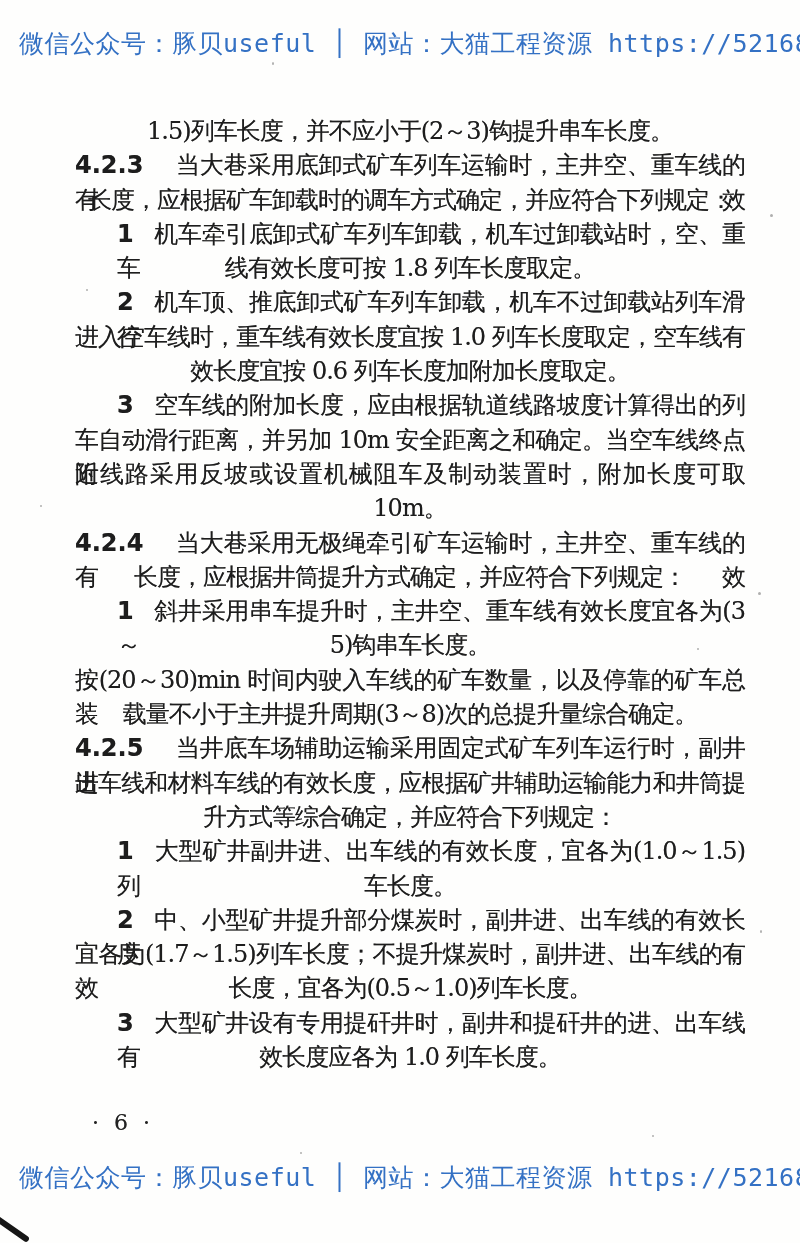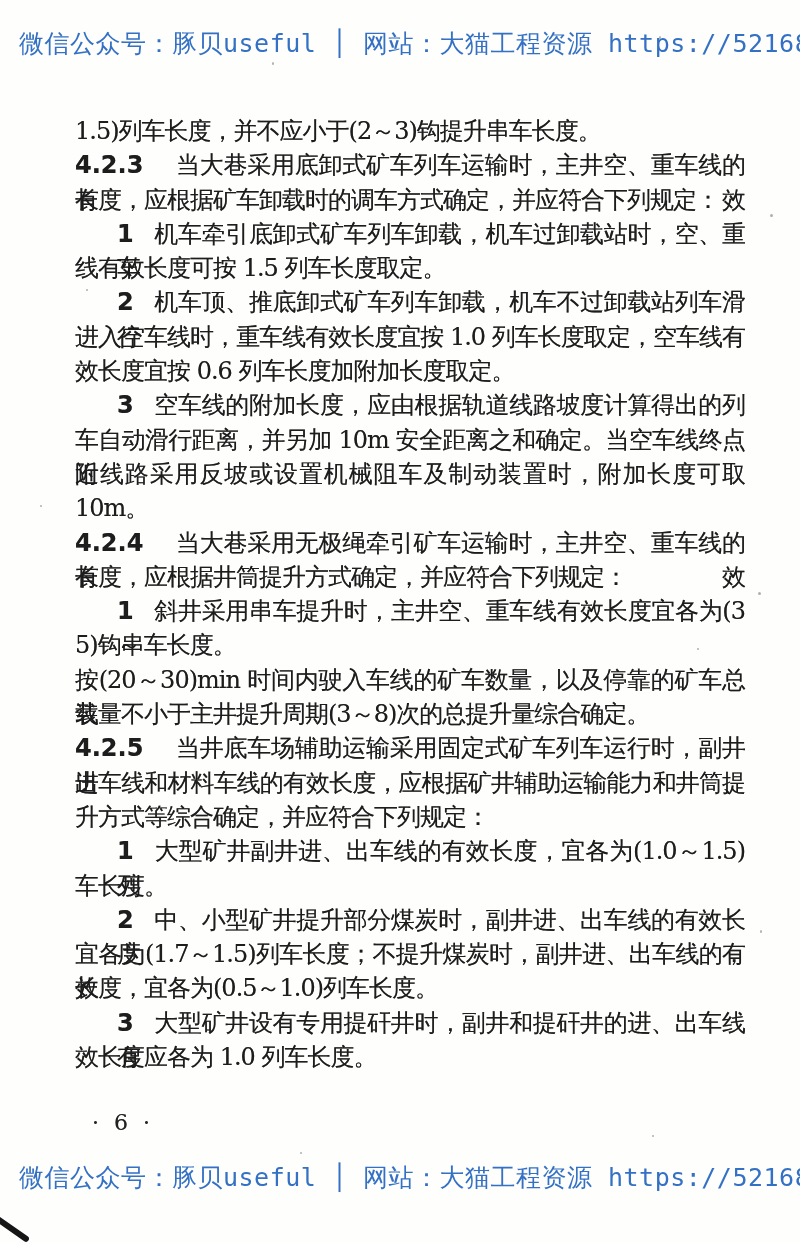--- a/index.html
+++ b/index.html
@@ -3,21 +3,21 @@
 <meta charset="utf-8">
 <style>
   html,body{margin:0;padding:0;width:800px;height:1243px;background:#ffffff;overflow:hidden;}
   .page{position:relative;width:800px;height:1243px;background:#fefefd;font-family:"DejaVu Serif","Liberation Serif",serif;color:#1d1d1d;}
   
   .watermark{position:absolute;left:19px;white-space:nowrap;font-family:"DejaVu Sans Mono","Liberation Mono",monospace;font-size:25px;letter-spacing:0.5px;color:#3471c4;}
   .watermark.top{top:27px;}
   .watermark.bottom{top:1161px;}
   
   .doc{position:absolute;left:75px;top:114px;width:670px;}
-  .line{height:34.3px;line-height:34.3px;font-size:24px;letter-spacing:-1px;white-space:nowrap;text-shadow:0 0 0.6px rgba(10,10,10,0.55);}
+  .line{height:34.3px;line-height:34.3px;font-size:24px;letter-spacing:-1px;white-space:nowrap;text-shadow:0 0 0.6px rgba(10,10,10,0.55);text-align:center;}
   .line.fill{white-space:normal;text-align:justify;text-align-last:justify;}
   .line.indent{padding-left:42px;}
   .num{font-weight:700;margin-right:32px;font-family:"DejaVu Sans","Liberation Sans",sans-serif;letter-spacing:0;}
   .line.indent .num{margin-right:20px;}
   
   .pageno{position:absolute;left:92px;top:1110px;font-size:22px;letter-spacing:4px;color:#222;text-shadow:0 0 0.6px rgba(10,10,10,0.5);}
   
   .speck{position:absolute;background:#8d8d8d;border-radius:50%;opacity:0.7;}
   .corner-mark{position:absolute;left:-8px;top:1226px;width:40px;height:6px;background:#161616;border-radius:4px;transform:rotate(35deg);}
   .corner-mark:after{content:"";position:absolute;left:-6px;top:2px;width:12px;height:2px;background:#2a2a2a;transform:rotate(8deg);}
@@ -27,21 +27,21 @@
 
 <div class="page">
 
   <div class="watermark top">微信公众号：豚贝useful │ 网站：大猫工程资源 https://521686.xyz/</div>
 
   <div class="doc">
       <div class="line">1.5)列车长度，并不应小于(2～3)钩提升串车长度。</div>
       <div class="line fill"><b class="num">4.2.3</b>当大巷采用底卸式矿车列车运输时，主井空、重车线的有效</div>
       <div class="line">长度，应根据矿车卸载时的调车方式确定，并应符合下列规定：</div>
       <div class="line fill indent"><b class="num">1</b>机车牵引底卸式矿车列车卸载，机车过卸载站时，空、重车</div>
-      <div class="line">线有效长度可按 1.5 列车长度取定。</div>
+      <div class="line">线有效长度可按 1.8 列车长度取定。</div>
       <div class="line fill indent"><b class="num">2</b>机车顶、推底卸式矿车列车卸载，机车不过卸载站列车滑行</div>
       <div class="line fill">进入空车线时，重车线有效长度宜按 1.0 列车长度取定，空车线有</div>
       <div class="line">效长度宜按 0.6 列车长度加附加长度取定。</div>
       <div class="line fill indent"><b class="num">3</b>空车线的附加长度，应由根据轨道线路坡度计算得出的列</div>
       <div class="line fill">车自动滑行距离，并另加 10m 安全距离之和确定。当空车线终点附</div>
       <div class="line fill">近线路采用反坡或设置机械阻车及制动装置时，附加长度可取</div>
       <div class="line">10m。</div>
       <div class="line fill"><b class="num">4.2.4</b>当大巷采用无极绳牵引矿车运输时，主井空、重车线的有效</div>
       <div class="line">长度，应根据井筒提升方式确定，并应符合下列规定：</div>
       <div class="line fill indent"><b class="num">1</b>斜井采用串车提升时，主井空、重车线有效长度宜各为(3～</div>

